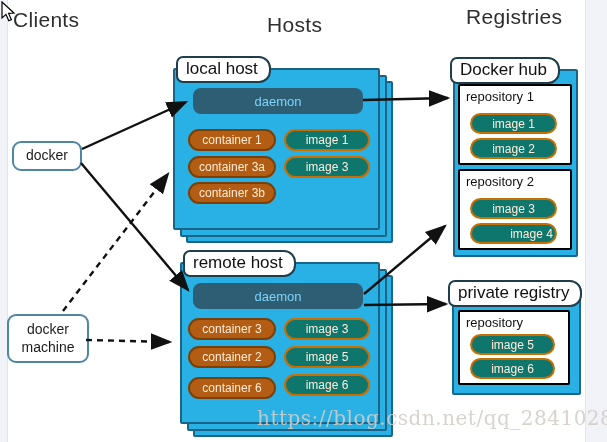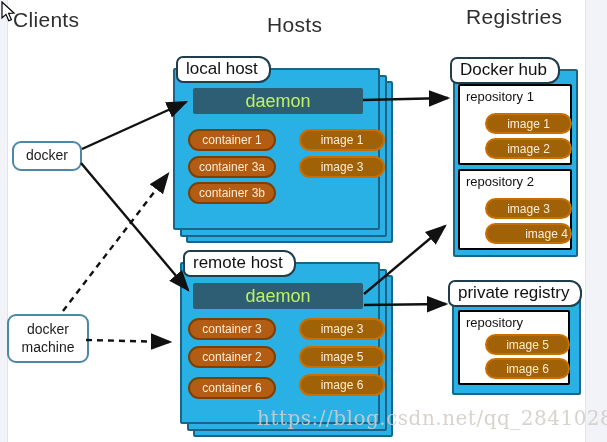--- a/index.html
+++ b/index.html
@@ -21,27 +21,27 @@
   #box-docker{left:12px;top:141px;width:66px;height:26px;}
   #box-docker-machine{left:7px;top:314px;width:74px;height:45px;padding:0 2px;}
 
   .cyan{background:#29b1e6;border:2px solid #1a6487;border-radius:2px;position:absolute;box-sizing:border-box;}
   .stack-layer{z-index:1;}
   .host-main{z-index:1;}
 
   .tab-label{position:absolute;background:#fff;border:2px solid #1f3d4a;border-radius:7px 12px 12px 7px;
     padding:1px 11px 2px 8px;font-size:17px;color:#111;z-index:4;white-space:nowrap;}
 
-  .daemon-bar{position:absolute;background:#2e5e74;color:#bef264;font-size:18px;
-    display:flex;align-items:center;justify-content:center;z-index:3;border-radius:2px;}
+  .daemon-bar{position:absolute;background:#2e5e74;color:#7dd3fc;font-size:13px;
+    display:flex;align-items:center;justify-content:center;z-index:3;border-radius:8px;}
 
   .pill{position:absolute;height:22px;border-radius:12px;display:flex;align-items:center;justify-content:center;
     font-size:12px;color:#ffedd9;z-index:3;box-sizing:border-box;white-space:nowrap;}
   .pill.container{background:#b25d13;border:2px solid #7d4004;}
-  .pill.image{background:#a16207;border:2px solid #c96e00;margin-left:15px;}
+  .pill.image{background:#0f766e;border:2px solid #c96e00;}
 
   .repo-box{position:absolute;background:#fff;border:2px solid #000000;border-radius:2px;z-index:3;box-sizing:border-box;}
   .repo-label{position:absolute;left:6px;top:3px;font-size:13px;color:#111;white-space:nowrap;}
   .repo-box .pill.image{height:21px;}
 
   #arrows{position:absolute;left:0;top:0;z-index:5;pointer-events:none;}
 
   #watermark{position:absolute;left:257px;top:406px;z-index:6;font-family:"DejaVu Serif",serif;
     font-size:20px;color:#d2cdc7;opacity:.88;letter-spacing:.5px;white-space:nowrap;}
 

